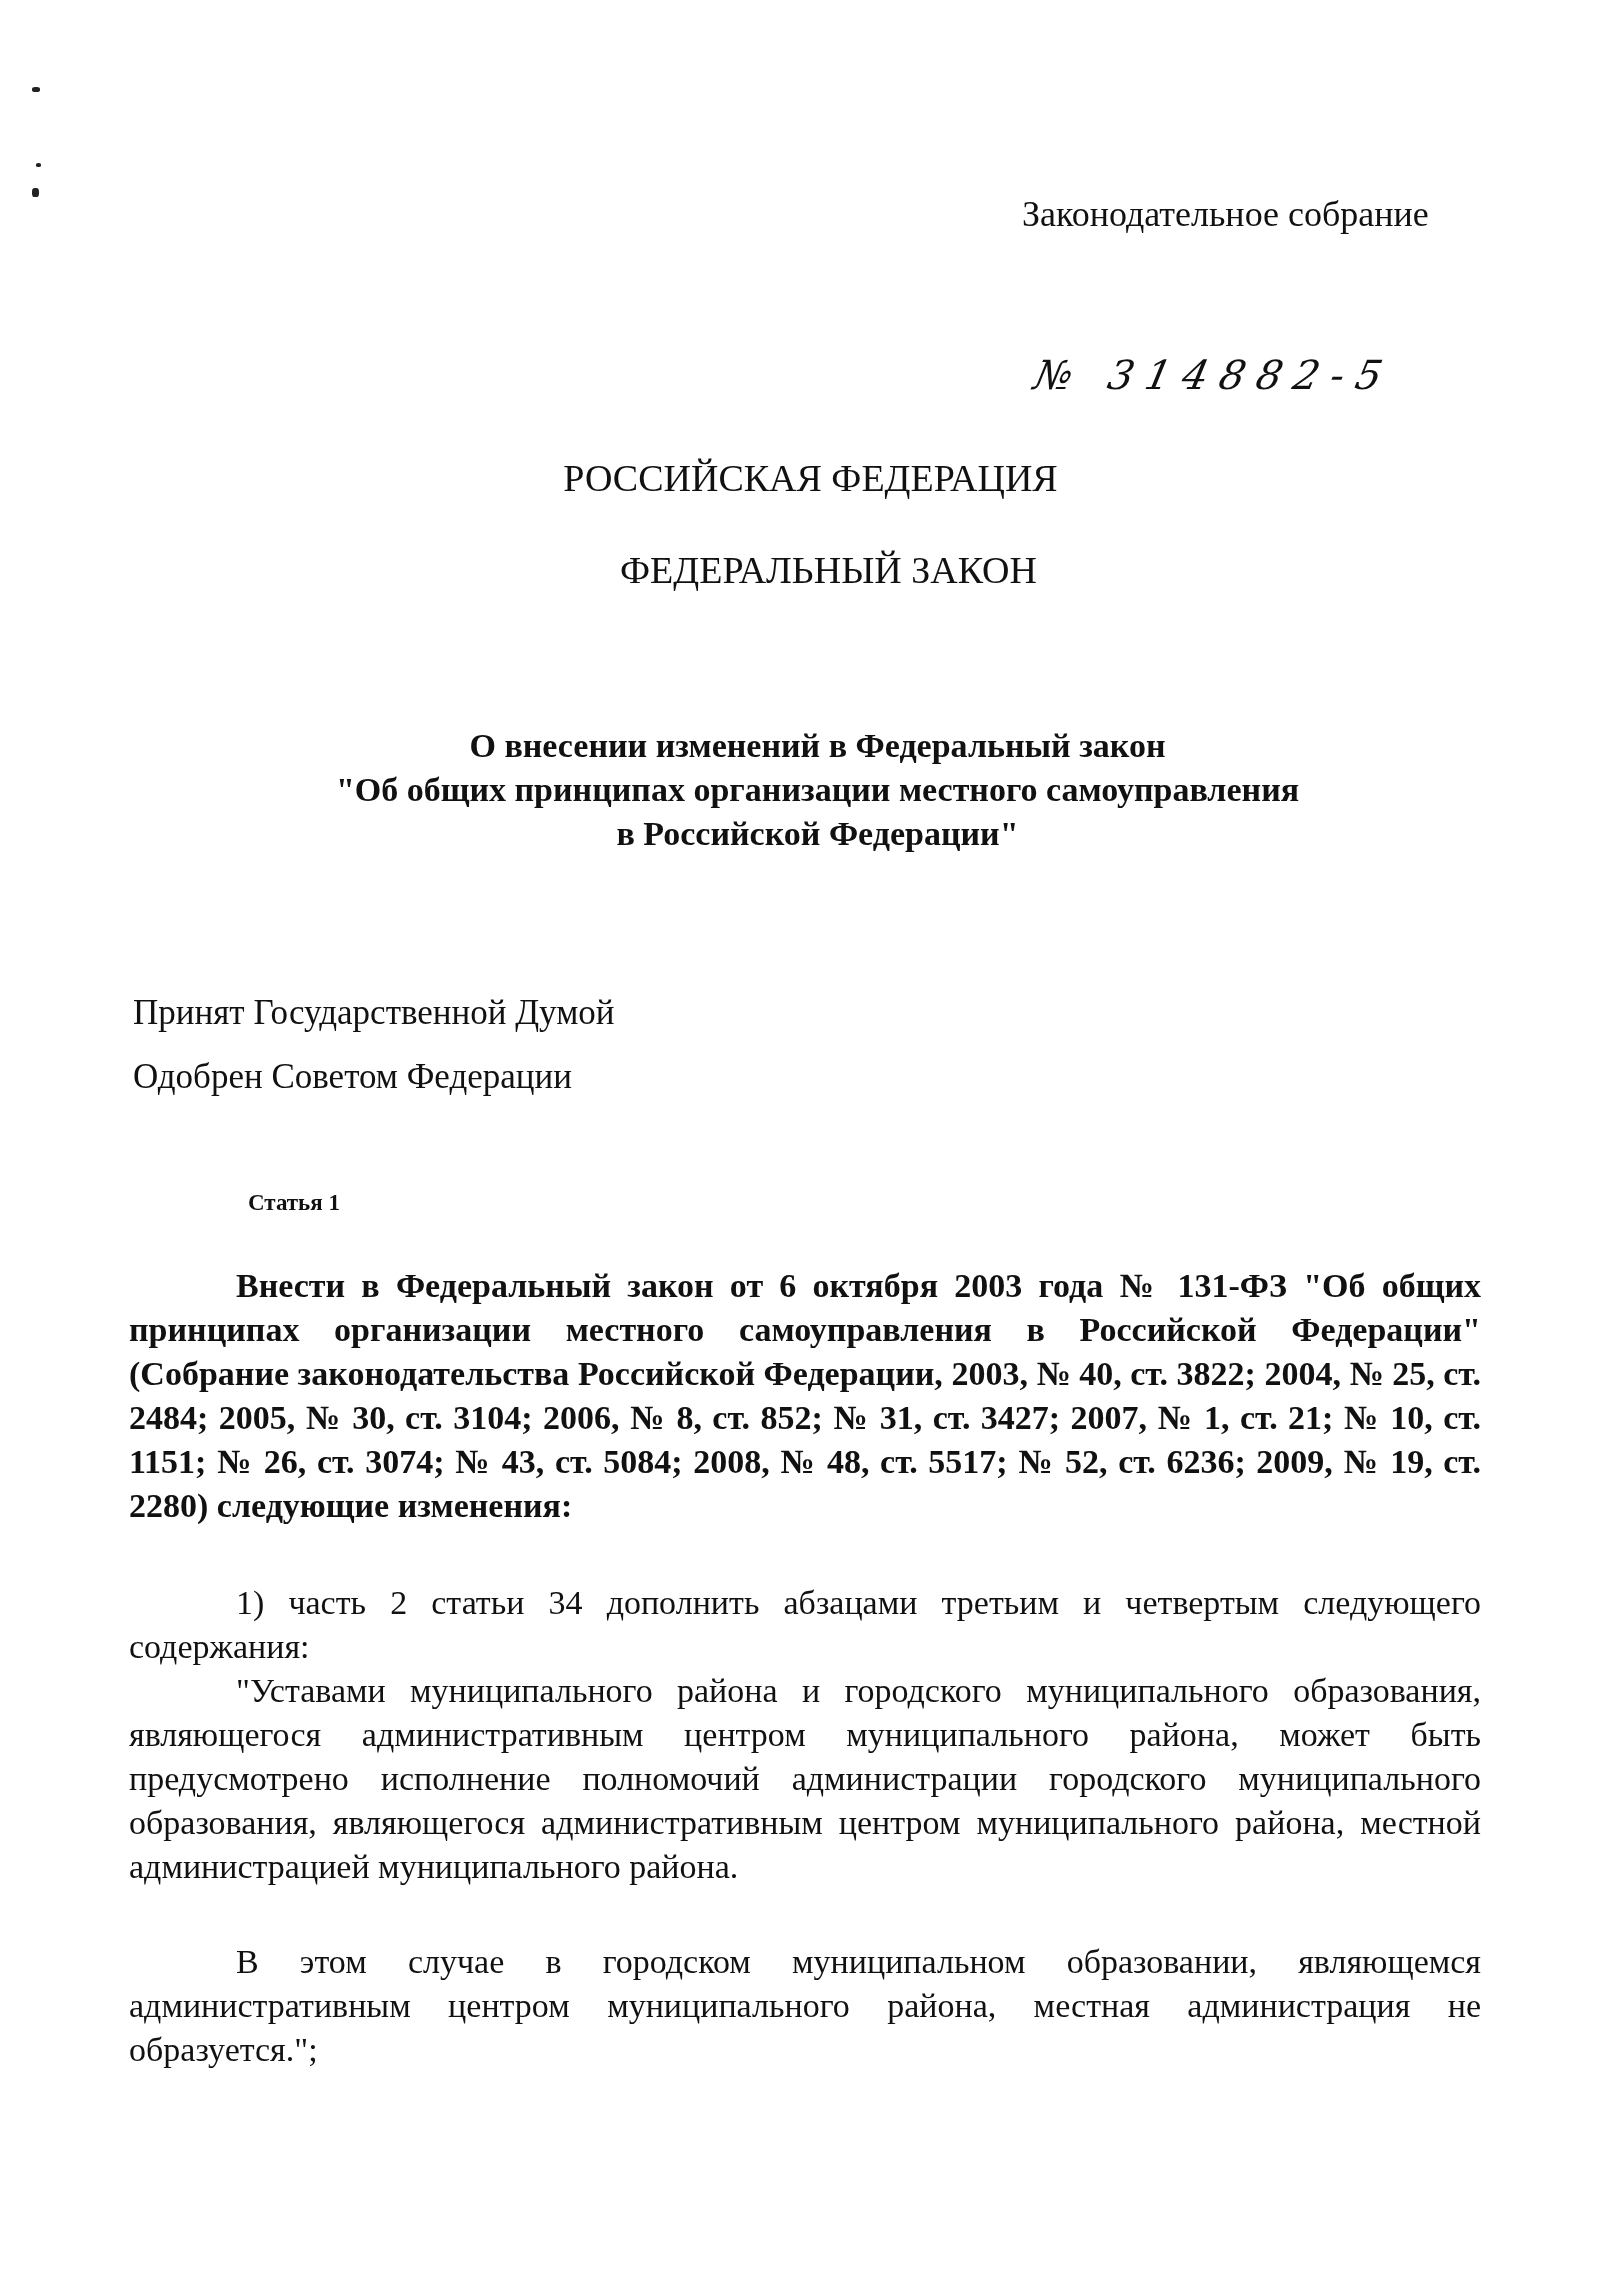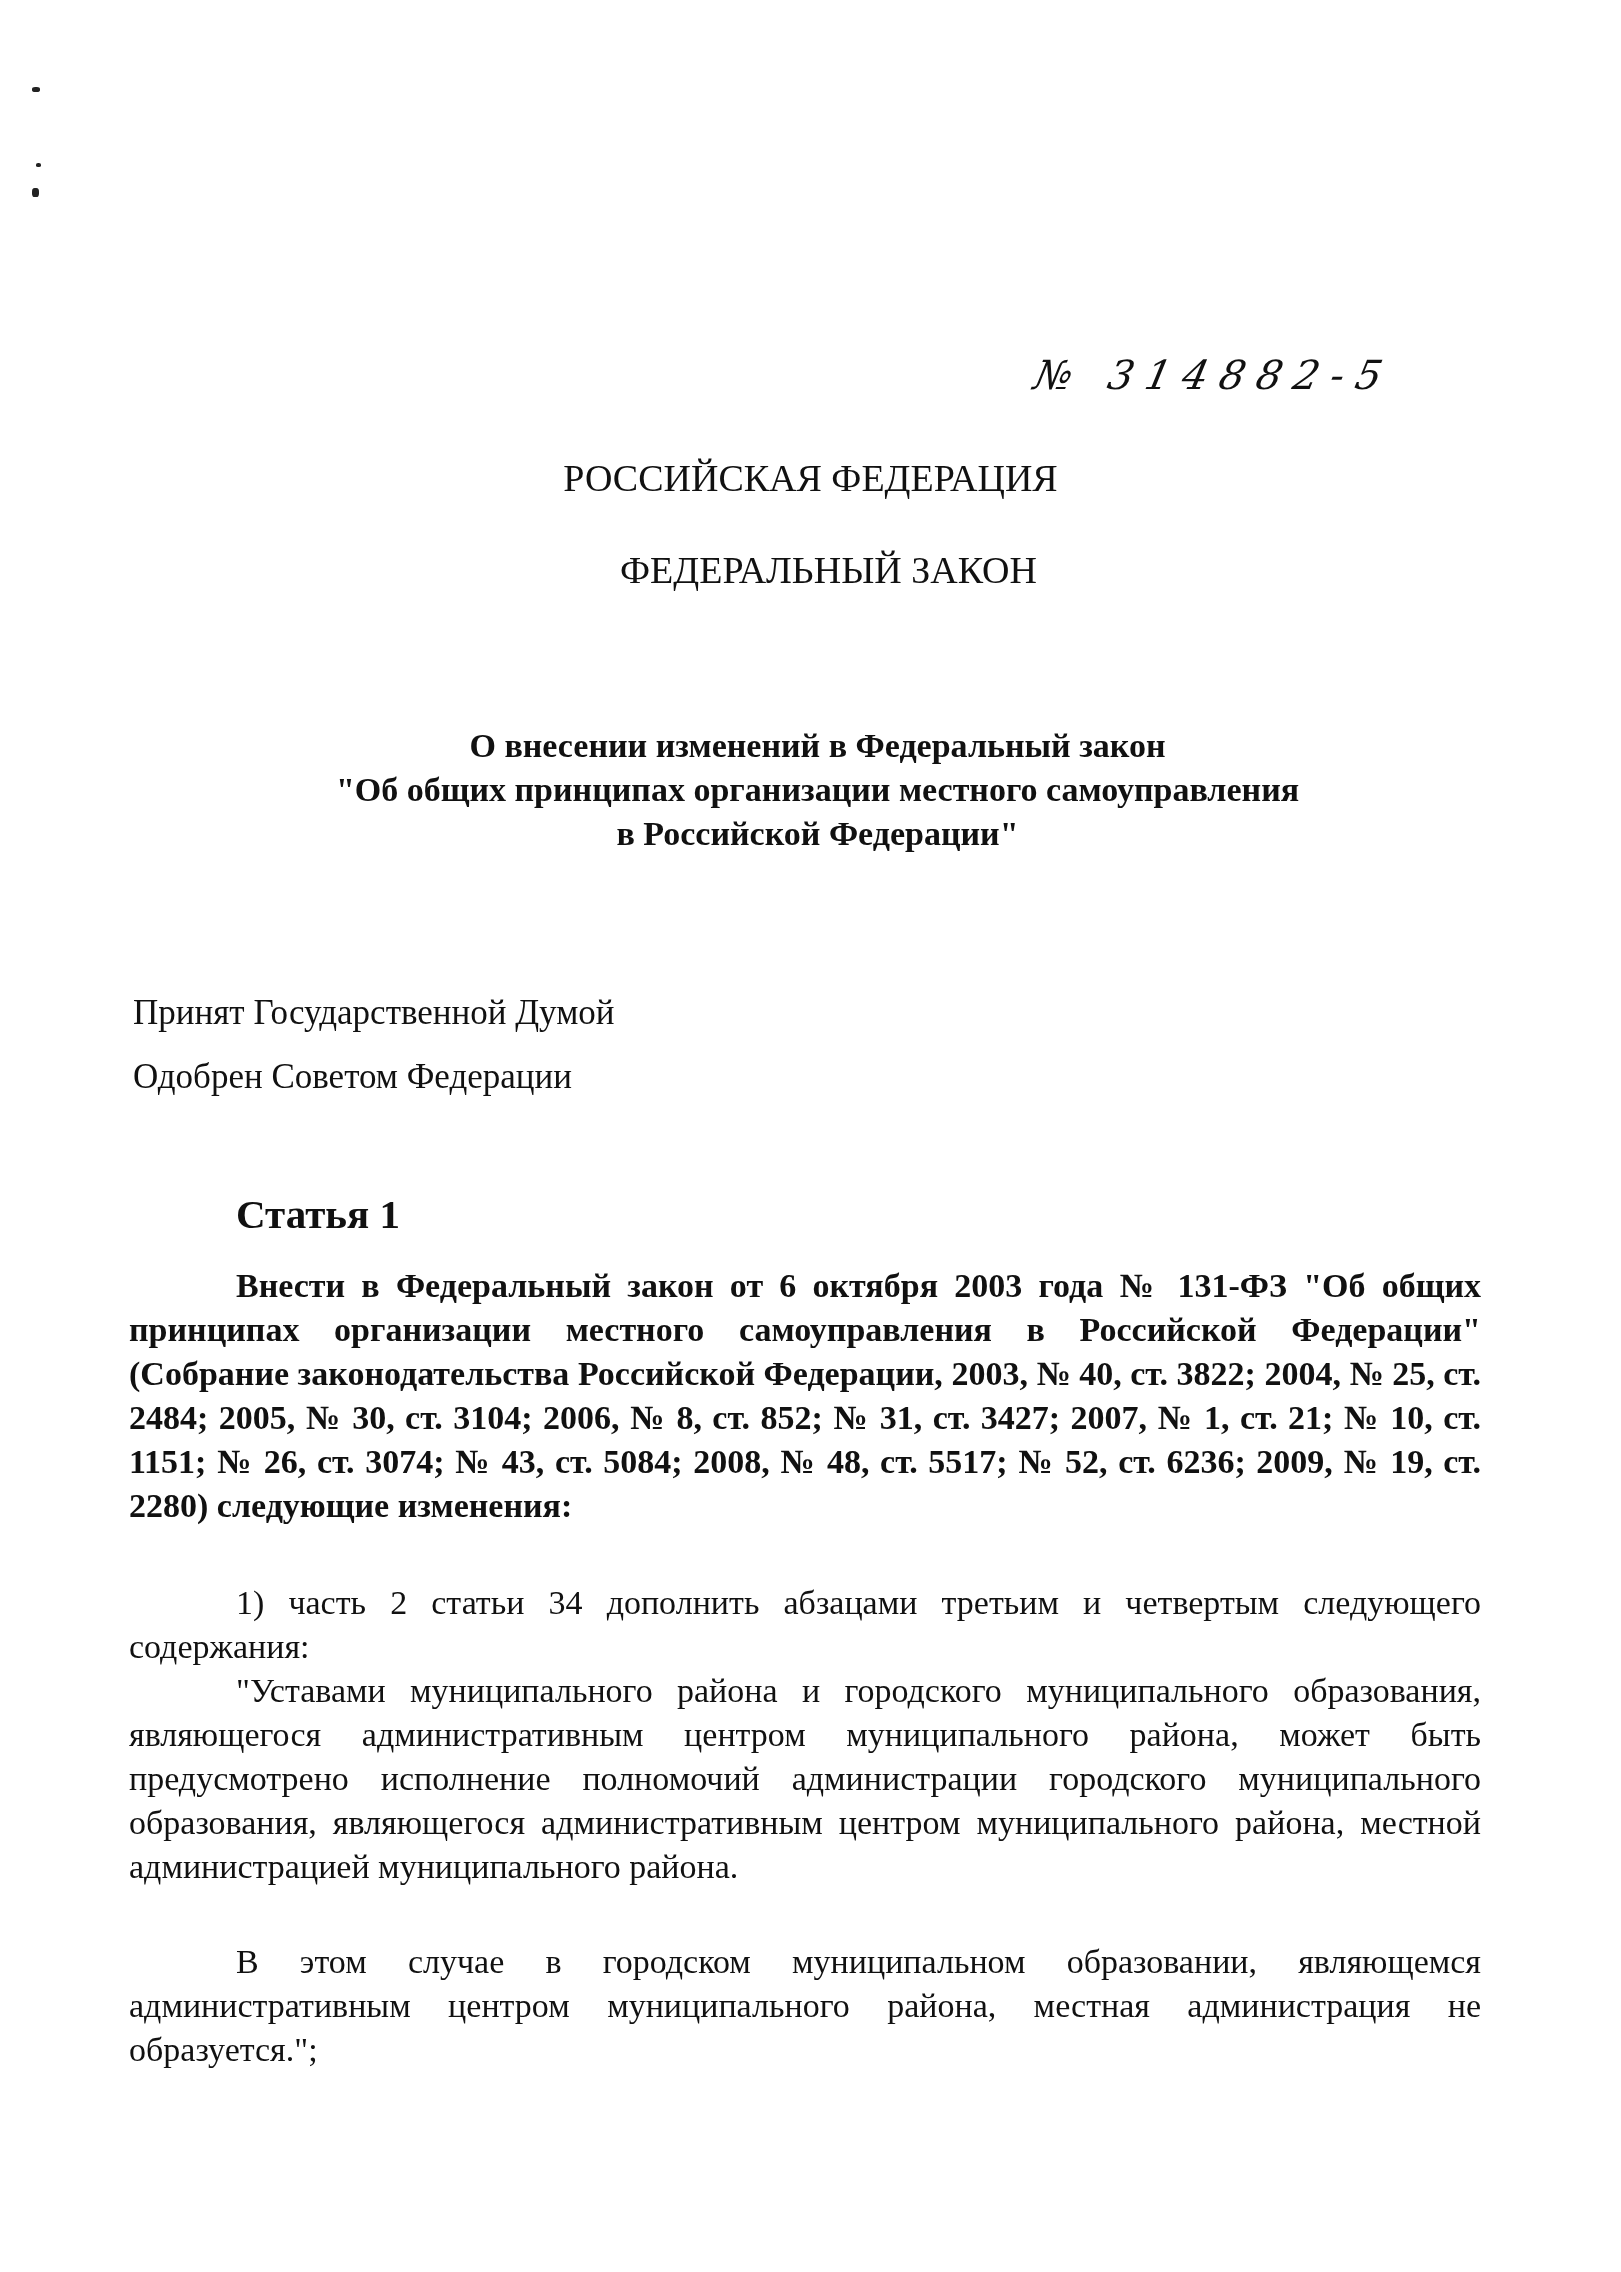--- a/index.html
+++ b/index.html
@@ -9,36 +9,37 @@
   .sender { left: 1022px; top: 191px; font-size: 36px; line-height: 47px; }
   .handwritten { left: 1035px; top: 352px; font-size: 40px; font-style: italic;
                  letter-spacing: 11.6px; font-family: "DejaVu Serif", serif; transform: skewX(-12deg); }
   .center { left: 0; width: 1621px; text-align: center; }
   .h-country { top: 456px; font-size: 38px; }
   .h-type { top: 548px; font-size: 38px; padding-left: 18px; }
   .title { top: 724px; font-size: 34px; font-weight: bold; line-height: 44px; margin-left: 7px; }
   .meta { left: 133px; font-size: 35px; }
   .meta1 { top: 993px; }
   .meta2 { top: 1057px; }
-  .article { left: 236px; top: 1190px; font-size: 41px; font-weight: bold; }
+  .article { left: 248px; top: 1190px; font-size: 23px; font-weight: bold; }
   .body { left: 129px; width: 1352px; font-size: 34px; line-height: 44px; text-align: justify; }
   .p1 { top: 1264px; font-weight: bold; text-indent: 107px; }
   .p2 { top: 1581px; text-indent: 107px; }
   .p3 { top: 1669px; text-indent: 107px; }
   .p4 { top: 1940px; text-indent: 107px; }
   .mark { position: absolute; background: #222; border-radius: 40%; }
 </style>
 </head>
 <body>
 
 <span class="mark" style="left:32px;top:87px;width:7.8px;height:5.2px;"></span>
 <span class="mark" style="left:36px;top:163px;width:5.2px;height:3.9px;"></span>
 <span class="mark" style="left:32px;top:188px;width:6.5px;height:9px;"></span>
 
 <div class="abs sender">
+  <div>Законодательное собрание</div>
 </div>
 
 <div class="abs handwritten">№ 314882-5</div>
 
 <div class="abs center h-country">РОССИЙСКАЯ ФЕДЕРАЦИЯ</div>
 <div class="abs center h-type">ФЕДЕРАЛЬНЫЙ ЗАКОН</div>
 
 <div class="abs center title">
   <div>О внесении изменений в Федеральный закон</div>
   <div>"Об общих принципах организации местного самоуправления</div>

